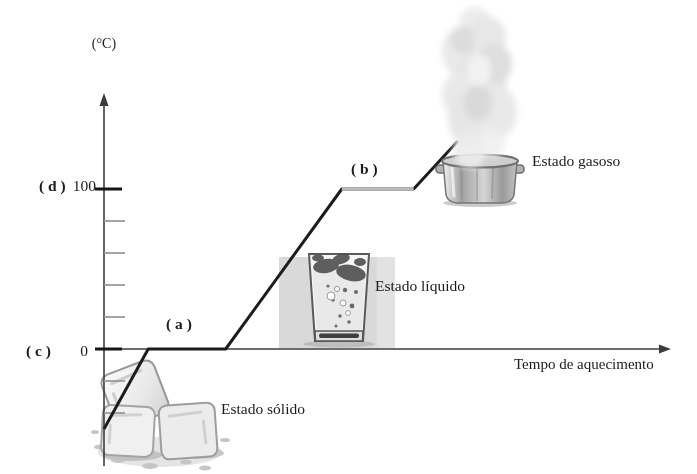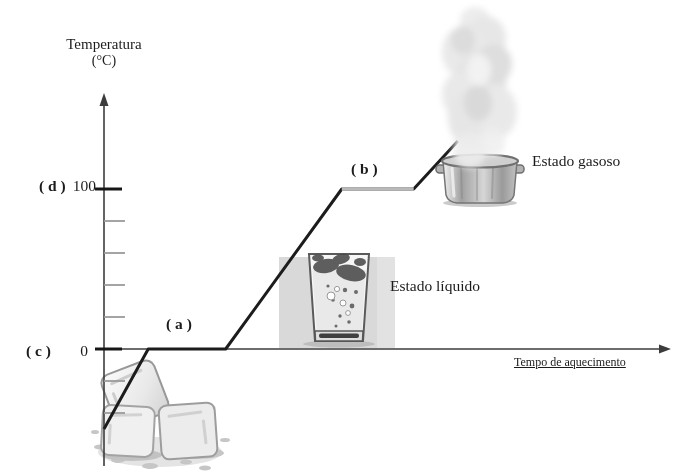--- a/index.html
+++ b/index.html
@@ -8,23 +8,23 @@
   #chart-svg{position:absolute;left:0;top:0;}
   .lbl{position:absolute;white-space:nowrap;font-size:15.5px;line-height:1.15;}
   .bold{font-weight:bold;}
   .ylabel{left:46px;top:36px;width:116px;text-align:center;font-size:15px;}
   .ylabel .unit{font-size:14px;}
   .d-row{left:20px;top:177px;width:76px;display:flex;gap:7px;justify-content:flex-end;align-items:baseline;}
   .c-row{left:26px;top:342px;width:62px;display:flex;justify-content:space-between;align-items:baseline;}
   .a-label{left:166px;top:315px;}
   .b-label{left:351px;top:160px;}
   .solid-label{left:221px;top:400px;}
-  .liquid-label{left:390px;top:277px;}
+  .liquid-label{left:375px;top:277px;}
   .gas-label{left:532px;top:152px;text-align:right;}
-  .xlabel{left:514px;top:356px;font-size:12px;text-decoration:underline;}
+  .xlabel{left:514px;top:356px;font-size:15px;}
 </style>
 </head>
 <body>
 
 <div id="stage">
 
   <svg id="chart-svg" width="697" height="474" viewBox="0 0 697 474">
     <defs>
       <linearGradient id="potGrad" x1="0" y1="0" x2="1" y2="0">
         <stop offset="0" stop-color="#f2f2f2"></stop>
@@ -152,34 +152,34 @@
       </g>
       <ellipse cx="480" cy="161" rx="38" ry="6.5" fill="#cfcfcf" stroke="#6f6f6f" stroke-width="2.2"></ellipse>
       <g filter="url(#soft)">
         <ellipse cx="470" cy="150" rx="17" ry="18" fill="#ececec" opacity="0.9"></ellipse>
         <ellipse cx="492" cy="142" rx="13" ry="15" fill="#efefef" opacity="0.85"></ellipse>
       </g>
     </g>
   </svg>
 
   <div class="lbl ylabel">
-    <div>Temperatura</div>
     <div class="unit">(°C)</div>
   </div>
 
   <div class="lbl d-row">
     <span class="bold">( d )</span>
     <span>100</span>
   </div>
 
   <div class="lbl c-row">
     <span class="bold">( c )</span>
     <span>0</span>
   </div>
 
   <div class="lbl bold a-label">( a )</div>
   <div class="lbl bold b-label">( b )</div>
 
+  <div class="lbl solid-label">Estado sólido</div>
   <div class="lbl liquid-label">Estado líquido</div>
   <div class="lbl gas-label">Estado gasoso</div>
 
   <div class="lbl xlabel">Tempo de aquecimento</div>
 </div>
 
 </body></html>

